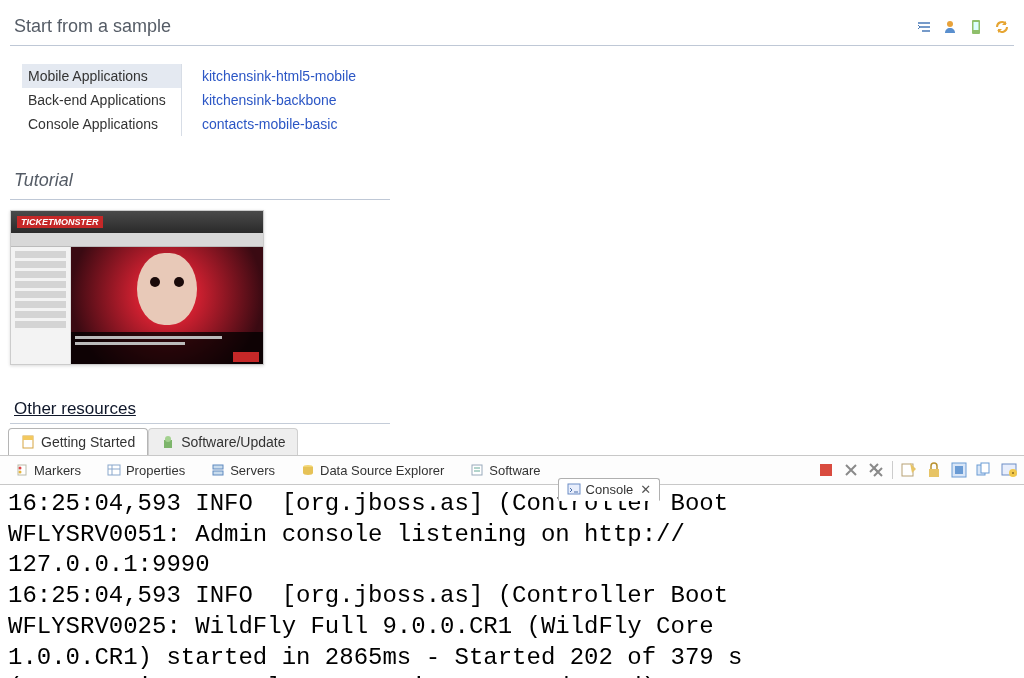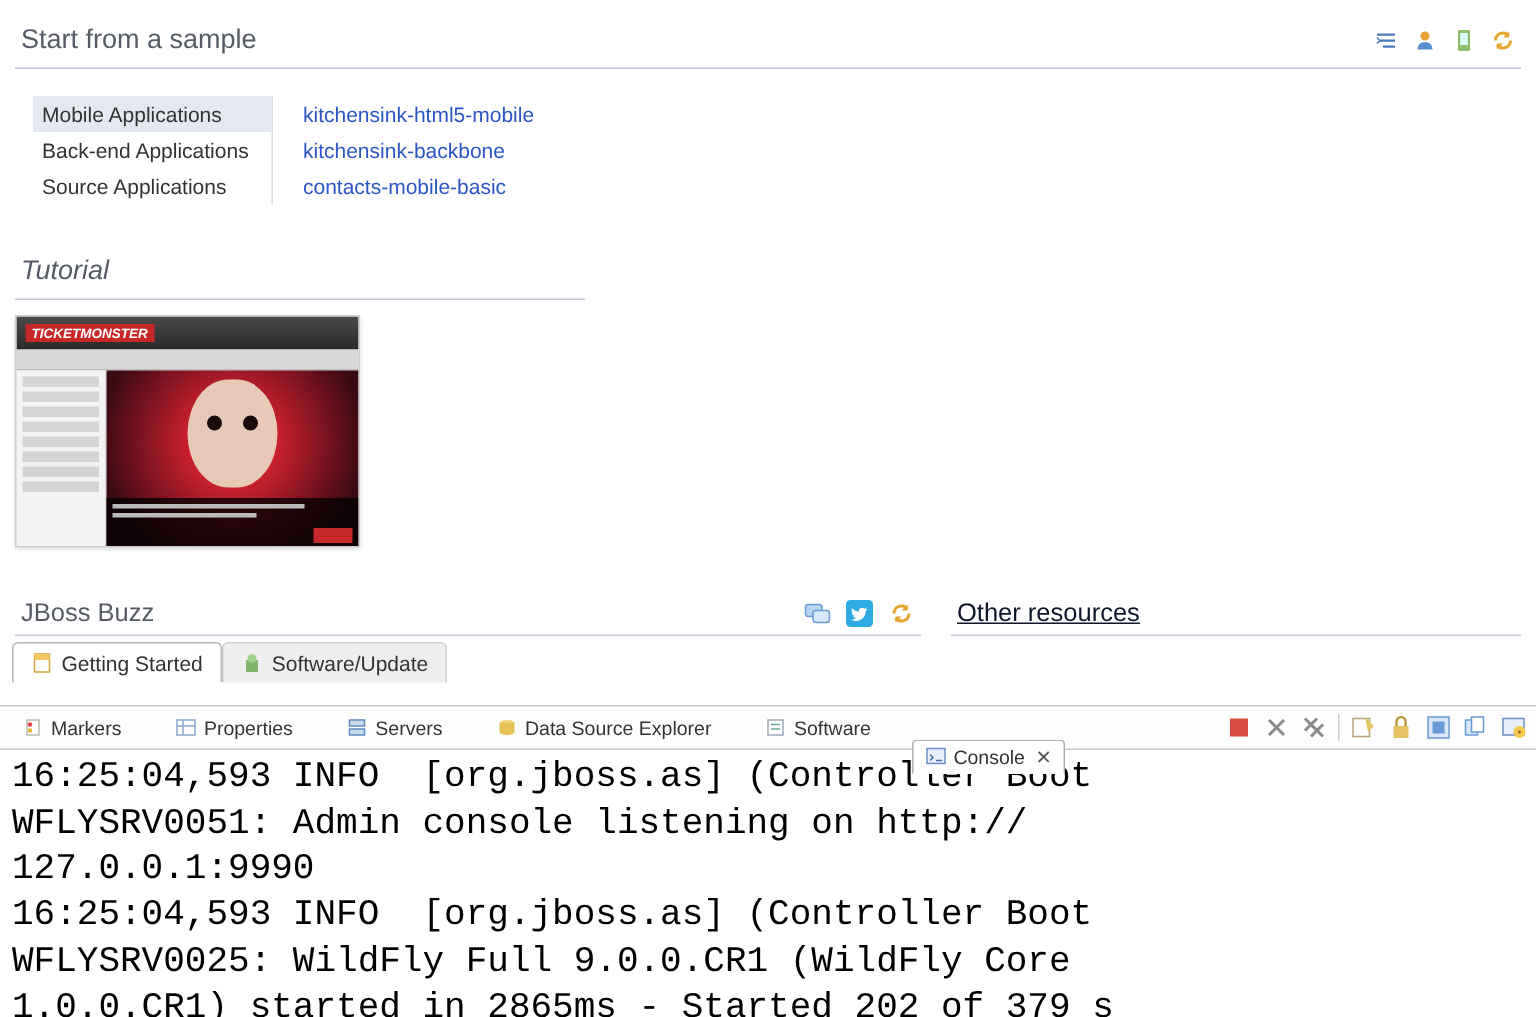--- a/index.html
+++ b/index.html
@@ -9,21 +9,21 @@
   .right-col { width: 380px; font-style: italic; }
   .section-header { display:flex; justify-content:space-between; align-items:center; color:#555c66; font-size:18px; border-bottom:1px solid #bfc8d6; padding:6px 4px 8px 4px; margin-bottom:10px; }
   .icon-row { display:flex; gap:10px; align-items:center; }
   .hdr-icon { width:16px; height:16px; display:inline-block; }
   .samples { display:flex; padding:8px 12px; gap:20px; }
   .cat-list { width:160px; border-right:1px solid #d7dde6; }
   .cat-item { font-size:14px; color:#333; padding:4px 6px; cursor:pointer; }
   .cat-item.selected { background:#e4e9f1; }
   .proj-list { flex:1; }
   .proj-link { display:block; font-size:14px; color:#2b56c5; padding:4px 0; cursor:pointer; }
-  .tutorial-thumb { width:230px; height:155px; background:#eceaea; border:1px solid #ccc; box-shadow:0 1px 3px rgba(0,0,0,.15); overflow:hidden; }
+  .tutorial-thumb { width:254px; height:155px; background:#eceaea; border:1px solid #ccc; box-shadow:0 1px 3px rgba(0,0,0,.15); overflow:hidden; }
   .tt-bar { height:22px; background:linear-gradient(#4a4a4a,#2a2a2a); display:flex; align-items:center; padding:0 6px; }
   .tt-logo { color:#fff; font-size:9px; font-weight:bold; background:#c62828; padding:1px 4px; }
   .tt-nav { height:14px; background:#d8d8d8; border-bottom:1px solid #bbb; }
   .tt-body { display:flex; height:119px; }
   .tt-side { width:60px; background:#f3f3f3; border-right:1px solid #ddd; padding:4px; }
   .tt-side div { height:7px; background:#d4d4d4; margin-bottom:3px; }
   .tt-hero { flex:1; background:radial-gradient(circle at 50% 40%, #d23 20%, #3a0a12 80%); position:relative; }
   .tt-face { position:absolute; left:50%; top:35%; transform:translate(-50%,-50%); width:60px; height:72px; border-radius:50%/55%; background:#e8c9b8; }
   .tt-face::before,.tt-face::after{content:"";position:absolute;width:10px;height:10px;border-radius:50%;background:#1a0a0a;top:24px;}
   .tt-face::before{left:13px;} .tt-face::after{right:13px;}
@@ -31,21 +31,21 @@
   .tt-cap-line{height:3px;background:#bbb;margin-bottom:3px;width:80%;}
   .tt-btn{position:absolute;right:4px;bottom:4px;width:26px;height:10px;background:#c62828;}
   .lower-headers { display:flex; padding:0 10px; gap:20px; margin-top:30px; }
   .buzz-header { flex:1; display:flex; justify-content:space-between; align-items:center; border-bottom:1px solid #c4ccd8; color:#555c66; font-size:17px; padding:4px; }
   .other-header { width:380px; border-bottom:1px solid #c4ccd8; color:#0f172a; font-size:17px; padding:4px;text-decoration:underline; }
   .tw-icon{width:18px;height:18px;border-radius:3px;}
   .tabs-row { display:flex; align-items:flex-end; margin-top:4px; padding-left:8px; }
   .page-tab { display:flex; align-items:center; gap:6px; padding:5px 12px; font-size:14px; color:#333; border:1px solid #b5b5b5; border-bottom:none; background:#fff; border-radius:4px 4px 0 0; margin-right:0px; cursor:pointer; }
   .page-tab.inactive { background:#eee; border-color:#cfcfcf; }
   .tab-icon{width:14px;height:14px;}
-  .views-bar { display:flex; align-items:center; border-top:1px solid #c8c8c8; border-bottom:1px solid #c8c8c8; background:#fdfdfd; padding:2px 6px; height:30px; gap:18px; margin-top:15px; position:relative; }
+  .views-bar { display:flex; align-items:center; border-top:1px solid #c8c8c8; border-bottom:1px solid #c8c8c8; background:#fdfdfd; padding:2px 6px; height:30px; gap:8px; margin-top:0; position:relative; }
   .view-tab { display:flex; align-items:center; gap:5px; padding:3px 8px; font-size:13px; color:#333; border:1px solid transparent; border-radius:3px 3px 0 0; cursor:pointer; }
   .view-tab.active { background:#fff; border:1px solid #b0b0b0; border-bottom-color:#fff; position:relative; top:19px; }
   .vt-icon{width:14px;height:14px;}
   .close-x { font-family:Arial; font-size:13px; color:#555; margin-left:2px; }
   .toolbar-right { position:absolute; right:6px; display:flex; gap:7px; align-items:center; }
   .tb-btn{width:18px;height:18px;display:inline-block;cursor:pointer;}
   .console-out { font-family:"Menlo","Monaco","Courier New",monospace; font-size:24px; line-height:1.28; padding:4px 8px; white-space:pre-wrap; word-break:break-all; color:#000; }
 </style>
 </head>
 <body>
@@ -78,21 +78,21 @@
               <path d="M3 8a5 5 0 0 1 9-3M13 8a5 5 0 0 1-9 3" stroke="#e6a532" stroke-width="2" fill="none"></path>
               <path d="M12 2v4h-4M4 14v-4h4" fill="#e6a532"></path>
             </svg>
         </span>
       </span>
     </div>
     <div class="samples">
       <div class="cat-list">
         <div class="cat-item selected">Mobile Applications</div>
         <div class="cat-item">Back-end Applications</div>
-        <div class="cat-item">Source Applications</div>
+        <div class="cat-item">Console Applications</div>
       </div>
       <div class="proj-list">
         <a class="proj-link">kitchensink-html5-mobile</a>
         <a class="proj-link">kitchensink-backbone</a>
         <a class="proj-link">contacts-mobile-basic</a>
       </div>
     </div>
   </div>
 
   <div class="right-col">
@@ -122,37 +122,20 @@
               <div class="tt-cap-line" style="width:60%"></div>
               <div class="tt-btn"></div>
             </div>
           </div>
       </div>
     </div>
   </div>
 </div>
 
 <div class="lower-headers">
-  <div class="buzz-header">
-    <span>JBoss Buzz</span>
-    <span class="icon-row">
-      <span class="tw-icon"><svg viewBox="0 0 18 18">
-            <rect x="1" y="3" width="11" height="8" rx="2" fill="#b9d5ef" stroke="#6a9bd4"></rect>
-            <rect x="6" y="7" width="11" height="8" rx="2" fill="#d6e8fa" stroke="#6a9bd4"></rect>
-          </svg></span>
-      <span class="tw-icon"><svg viewBox="0 0 18 18">
-            <rect width="18" height="18" rx="3" fill="#2daae1"></rect>
-            <path d="M14 6c-.4.2-.8.3-1.2.4.4-.3.8-.7.9-1.2-.4.3-.9.5-1.4.6-.4-.4-1-.7-1.6-.7-1.2 0-2.2 1-2.2 2.2 0 .2 0 .4.1.5-1.8-.1-3.4-1-4.5-2.3-.2.3-.3.7-.3 1.1 0 .8.4 1.5 1 1.9-.4 0-.7-.1-1-.3v0c0 1.1.8 2 1.8 2.2-.2.1-.4.1-.6.1-.1 0-.3 0-.4-.1.3.9 1.1 1.5 2.1 1.6-.8.6-1.7 1-2.8 1h-.5c1 .6 2.1 1 3.4 1 4 0 6.3-3.4 6.3-6.3v-.3c.4-.3.8-.7 1.1-1.1z" fill="#fff"></path>
-          </svg></span>
-      <span class="tw-icon"><svg viewBox="0 0 18 18">
-            <path d="M4 9a5 5 0 0 1 9-3M14 9a5 5 0 0 1-9 3" stroke="#e6a532" stroke-width="2" fill="none"></path>
-            <path d="M13 3v4h-4M5 15v-4h4" fill="#e6a532"></path>
-          </svg></span>
-    </span>
-  </div>
   <div class="other-header">
     <span>Other resources</span>
   </div>
 </div>
 
 <div class="tabs-row">
   <div class="page-tab">
     <span class="tab-icon"><svg viewBox="0 0 14 14">
           <rect x="2" y="1" width="10" height="12" fill="#fff" stroke="#d6a543"></rect>
           <rect x="2" y="1" width="10" height="4" fill="#f3c95f"></rect>

